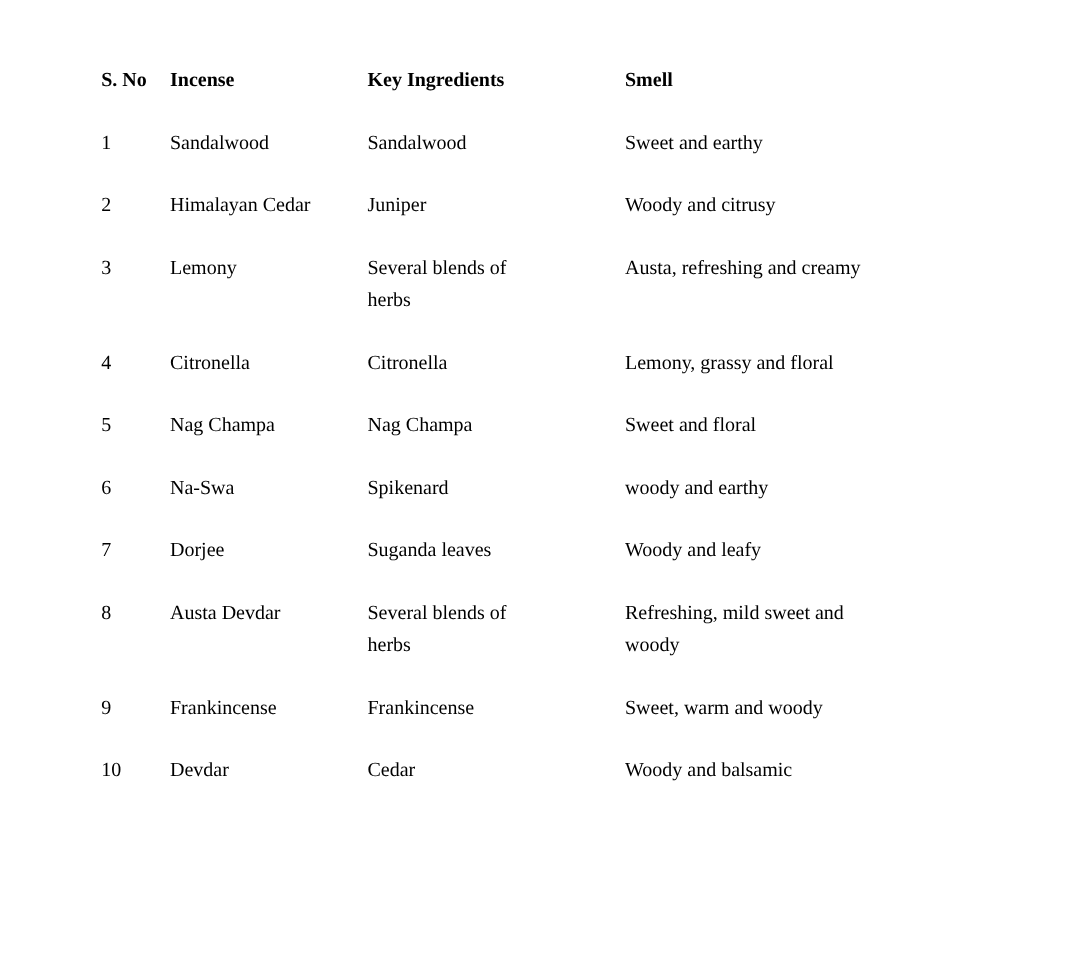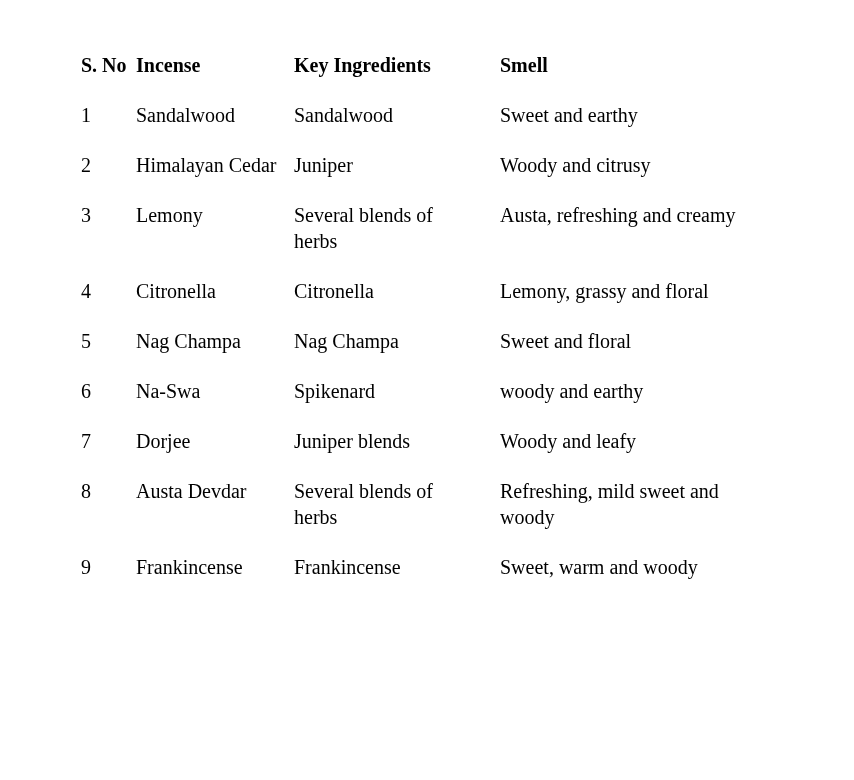--- a/index.html
+++ b/index.html
@@ -15,21 +15,21 @@
     color: #000000;
   }
   .page {
     padding: 52px 0 0 81px;
     box-sizing: border-box;
   }
   table.incense-table {
     border-collapse: collapse;
     table-layout: fixed;
     width: 699px;
-    font-size: 20px;
+    font-size: 16px;
     line-height: 26px;
   }
   col.col-sno   { width: 55px; }
   col.col-inc   { width: 158px; }
   col.col-ing   { width: 206px; }
   col.col-smell { width: 280px; }
   th, td {
     text-align: left;
     vertical-align: top;
     font-weight: normal;
@@ -93,32 +93,38 @@
         </tr>
         <tr>
           <td>6</td>
           <td>Na-Swa</td>
           <td>Spikenard</td>
           <td>woody and earthy</td>
         </tr>
         <tr>
           <td>7</td>
           <td>Dorjee</td>
-          <td>Juniper blends</td>
+          <td>Suganda leaves</td>
           <td>Woody and leafy</td>
         </tr>
         <tr>
           <td>8</td>
           <td>Austa Devdar</td>
           <td>Several blends of
 herbs</td>
           <td>Refreshing, mild sweet and
 woody</td>
         </tr>
         <tr>
           <td>9</td>
           <td>Frankincense</td>
           <td>Frankincense</td>
           <td>Sweet, warm and woody</td>
         </tr>
+        <tr>
+          <td>10</td>
+          <td>Devdar</td>
+          <td>Cedar</td>
+          <td>Woody and balsamic</td>
+        </tr>
       </tbody>
   </table>
 </div>
 
 </body></html>

